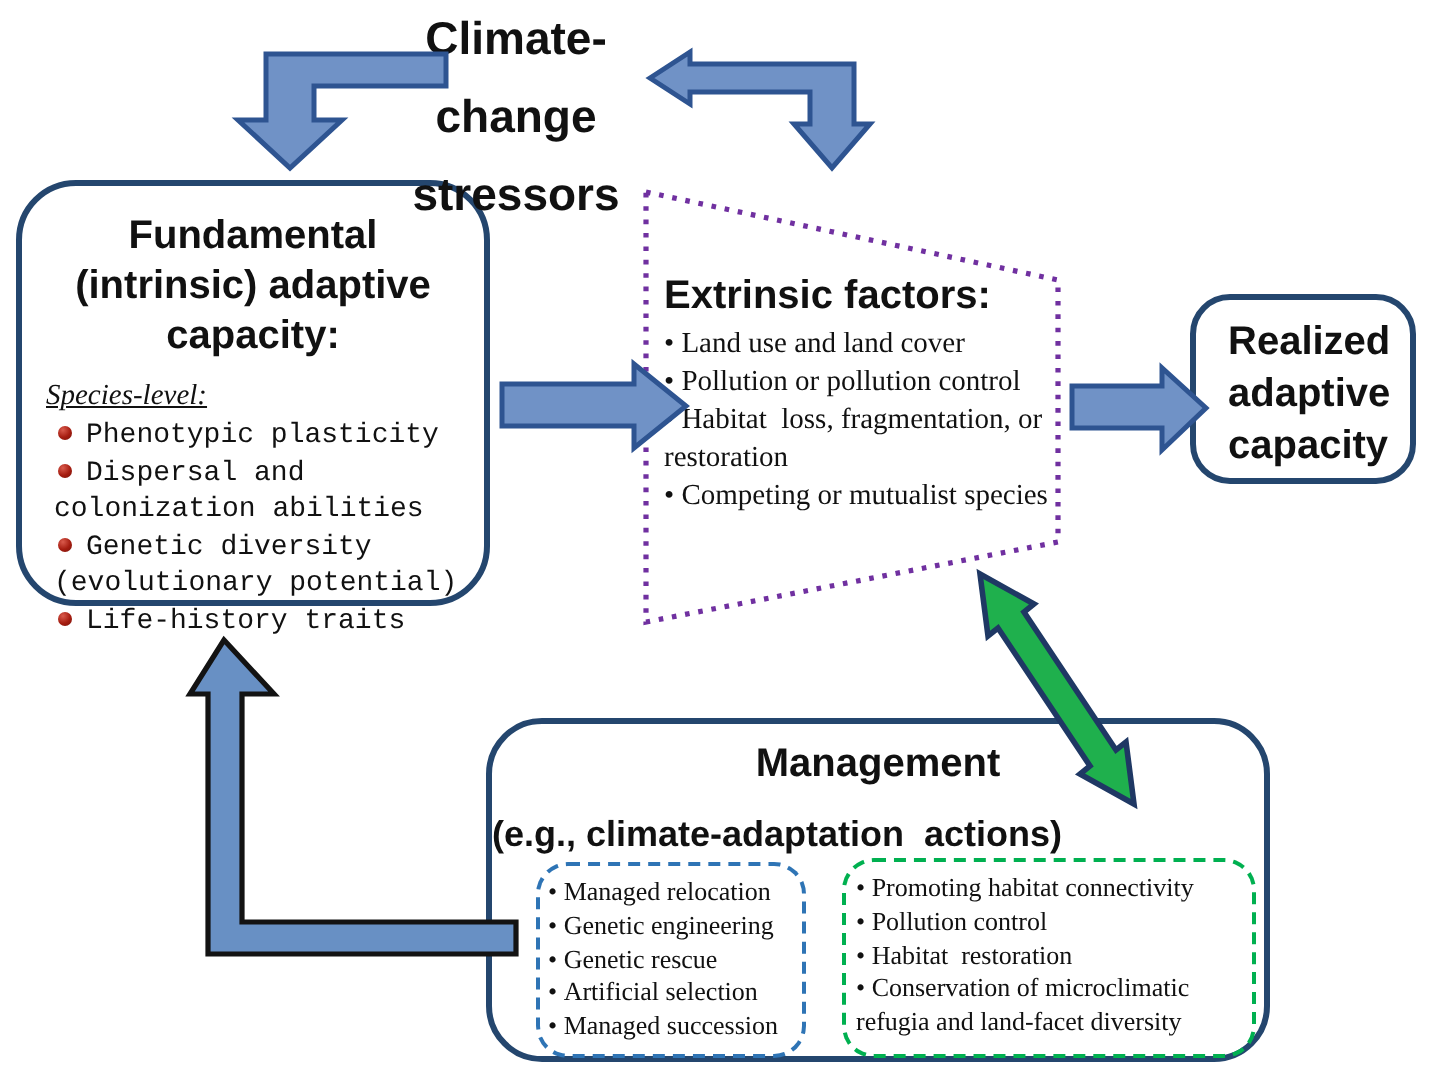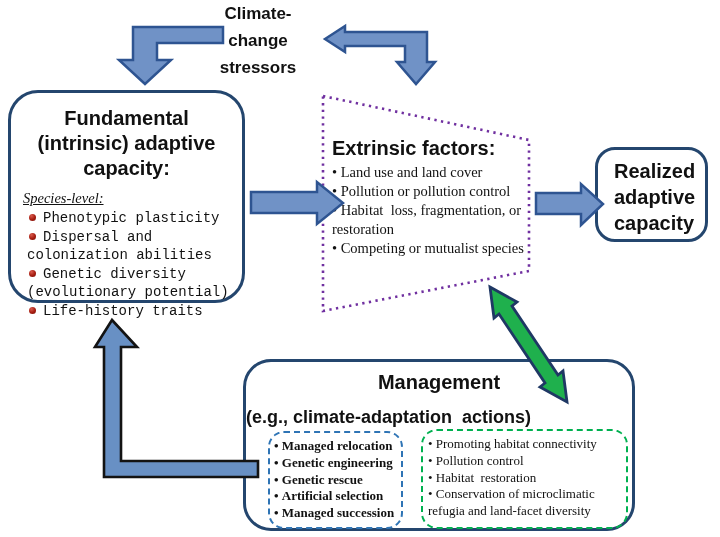--- a/index.html
+++ b/index.html
@@ -9,21 +9,21 @@
   }
   
   #shape-layer{position:absolute;left:0;top:0;width:720px;height:537px;z-index:5;pointer-events:none;}
   .arrow-blue{fill:#7092c6;stroke:#2e5491;stroke-width:2.5;stroke-linejoin:miter;}
   .arrow-blue-dark{fill:#6890c4;stroke:#131313;stroke-width:2.6;stroke-linejoin:miter;}
   .arrow-green{fill:#1fb04d;stroke:#1f3864;stroke-width:2.8;stroke-linejoin:miter;}
   .trapezoid-outline{fill:none;stroke:#7030a0;stroke-width:2.6;stroke-dasharray:2.3 4.4;stroke-linecap:butt;}
   
   .abs{position:absolute;}
   .headline{font-weight:bold;white-space:pre-line;}
-  #climate-label{left:178px;top:0;width:160px;text-align:center;font-size:17px;line-height:27px;z-index:2;}
+  #climate-label{left:178px;top:0;width:160px;text-align:center;font-size:23px;line-height:39px;z-index:2;}
   .round-box{position:absolute;border:3px solid #24466e;background:transparent;z-index:1;}
   #fundamental-box{left:8px;top:90px;width:231px;height:207px;border-radius:30px;}
   #realized-box{left:595px;top:147px;width:107px;height:89px;border-radius:20px;}
   #management-box{left:243px;top:359px;width:386px;height:166px;border-radius:28px;}
   .fund-title{left:0;right:0;top:13px;text-align:center;font-size:20px;line-height:25px;}
   .fund-subtitle{left:12px;top:97px;font-family:"Liberation Serif",serif;font-style:italic;
     text-decoration:underline;font-size:14.5px;}
   ul.plain{list-style:none;margin:0;padding:0;}
   .fund-list{left:16px;top:116px;width:212px;}
   .fund-list li{font-family:Liberation Mono, monospace;font-size:14px;line-height:18px;margin-bottom:1px;white-space:pre-wrap;}
@@ -31,21 +31,21 @@
     background:radial-gradient(circle at 35% 28%, #d95a4c 0%, #a51c10 55%, #77140b 100%);
     margin-right:7px;margin-left:2px;vertical-align:1px;}
   #extrinsic-text{left:332px;top:136px;width:202px;z-index:2;}
   .extrinsic-title{font-weight:bold;font-size:20px;line-height:24px;margin:0 0 3px 0;}
   .dot-list li{font-family:"Liberation Serif",serif;font-size:14.5px;line-height:19px;white-space:pre-wrap;}
   .dot-list li::before{content:"\2022\00a0";}
   .realized-title{left:16px;top:8px;font-size:20px;line-height:26px;}
   .mgmt-title{left:0;right:0;top:8px;text-align:center;font-size:20px;line-height:24px;}
   .mgmt-subtitle{left:0;right:0;top:44px;font-weight:bold;font-size:18px;line-height:22px;white-space:pre;}
   .dashed-box{position:absolute;border-radius:16px;z-index:2;}
-  #genetic-actions-box{left:268px;top:431px;width:127px;height:89px;border:2.5px dashed #2e74b5;padding:5px 0 0 4px;font-weight:bold;}
+  #genetic-actions-box{left:268px;top:431px;width:127px;height:89px;border:2.5px dashed #2e74b5;padding:5px 0 0 4px;}
   #habitat-actions-box{left:421px;top:429px;width:196px;height:91px;border:2.5px dashed #00b050;padding:5px 2px 0 5px;}
   .sub-list li{font-family:"Liberation Serif",serif;font-size:13px;line-height:16.8px;white-space:pre-wrap;}
   .sub-list li::before{content:"\2022\00a0";}
 </style>
 </head>
 <body>
 
 <div id="canvas">
 
   <svg id="shape-layer" viewBox="0 0 720 537" xmlns="http://www.w3.org/2000/svg">

